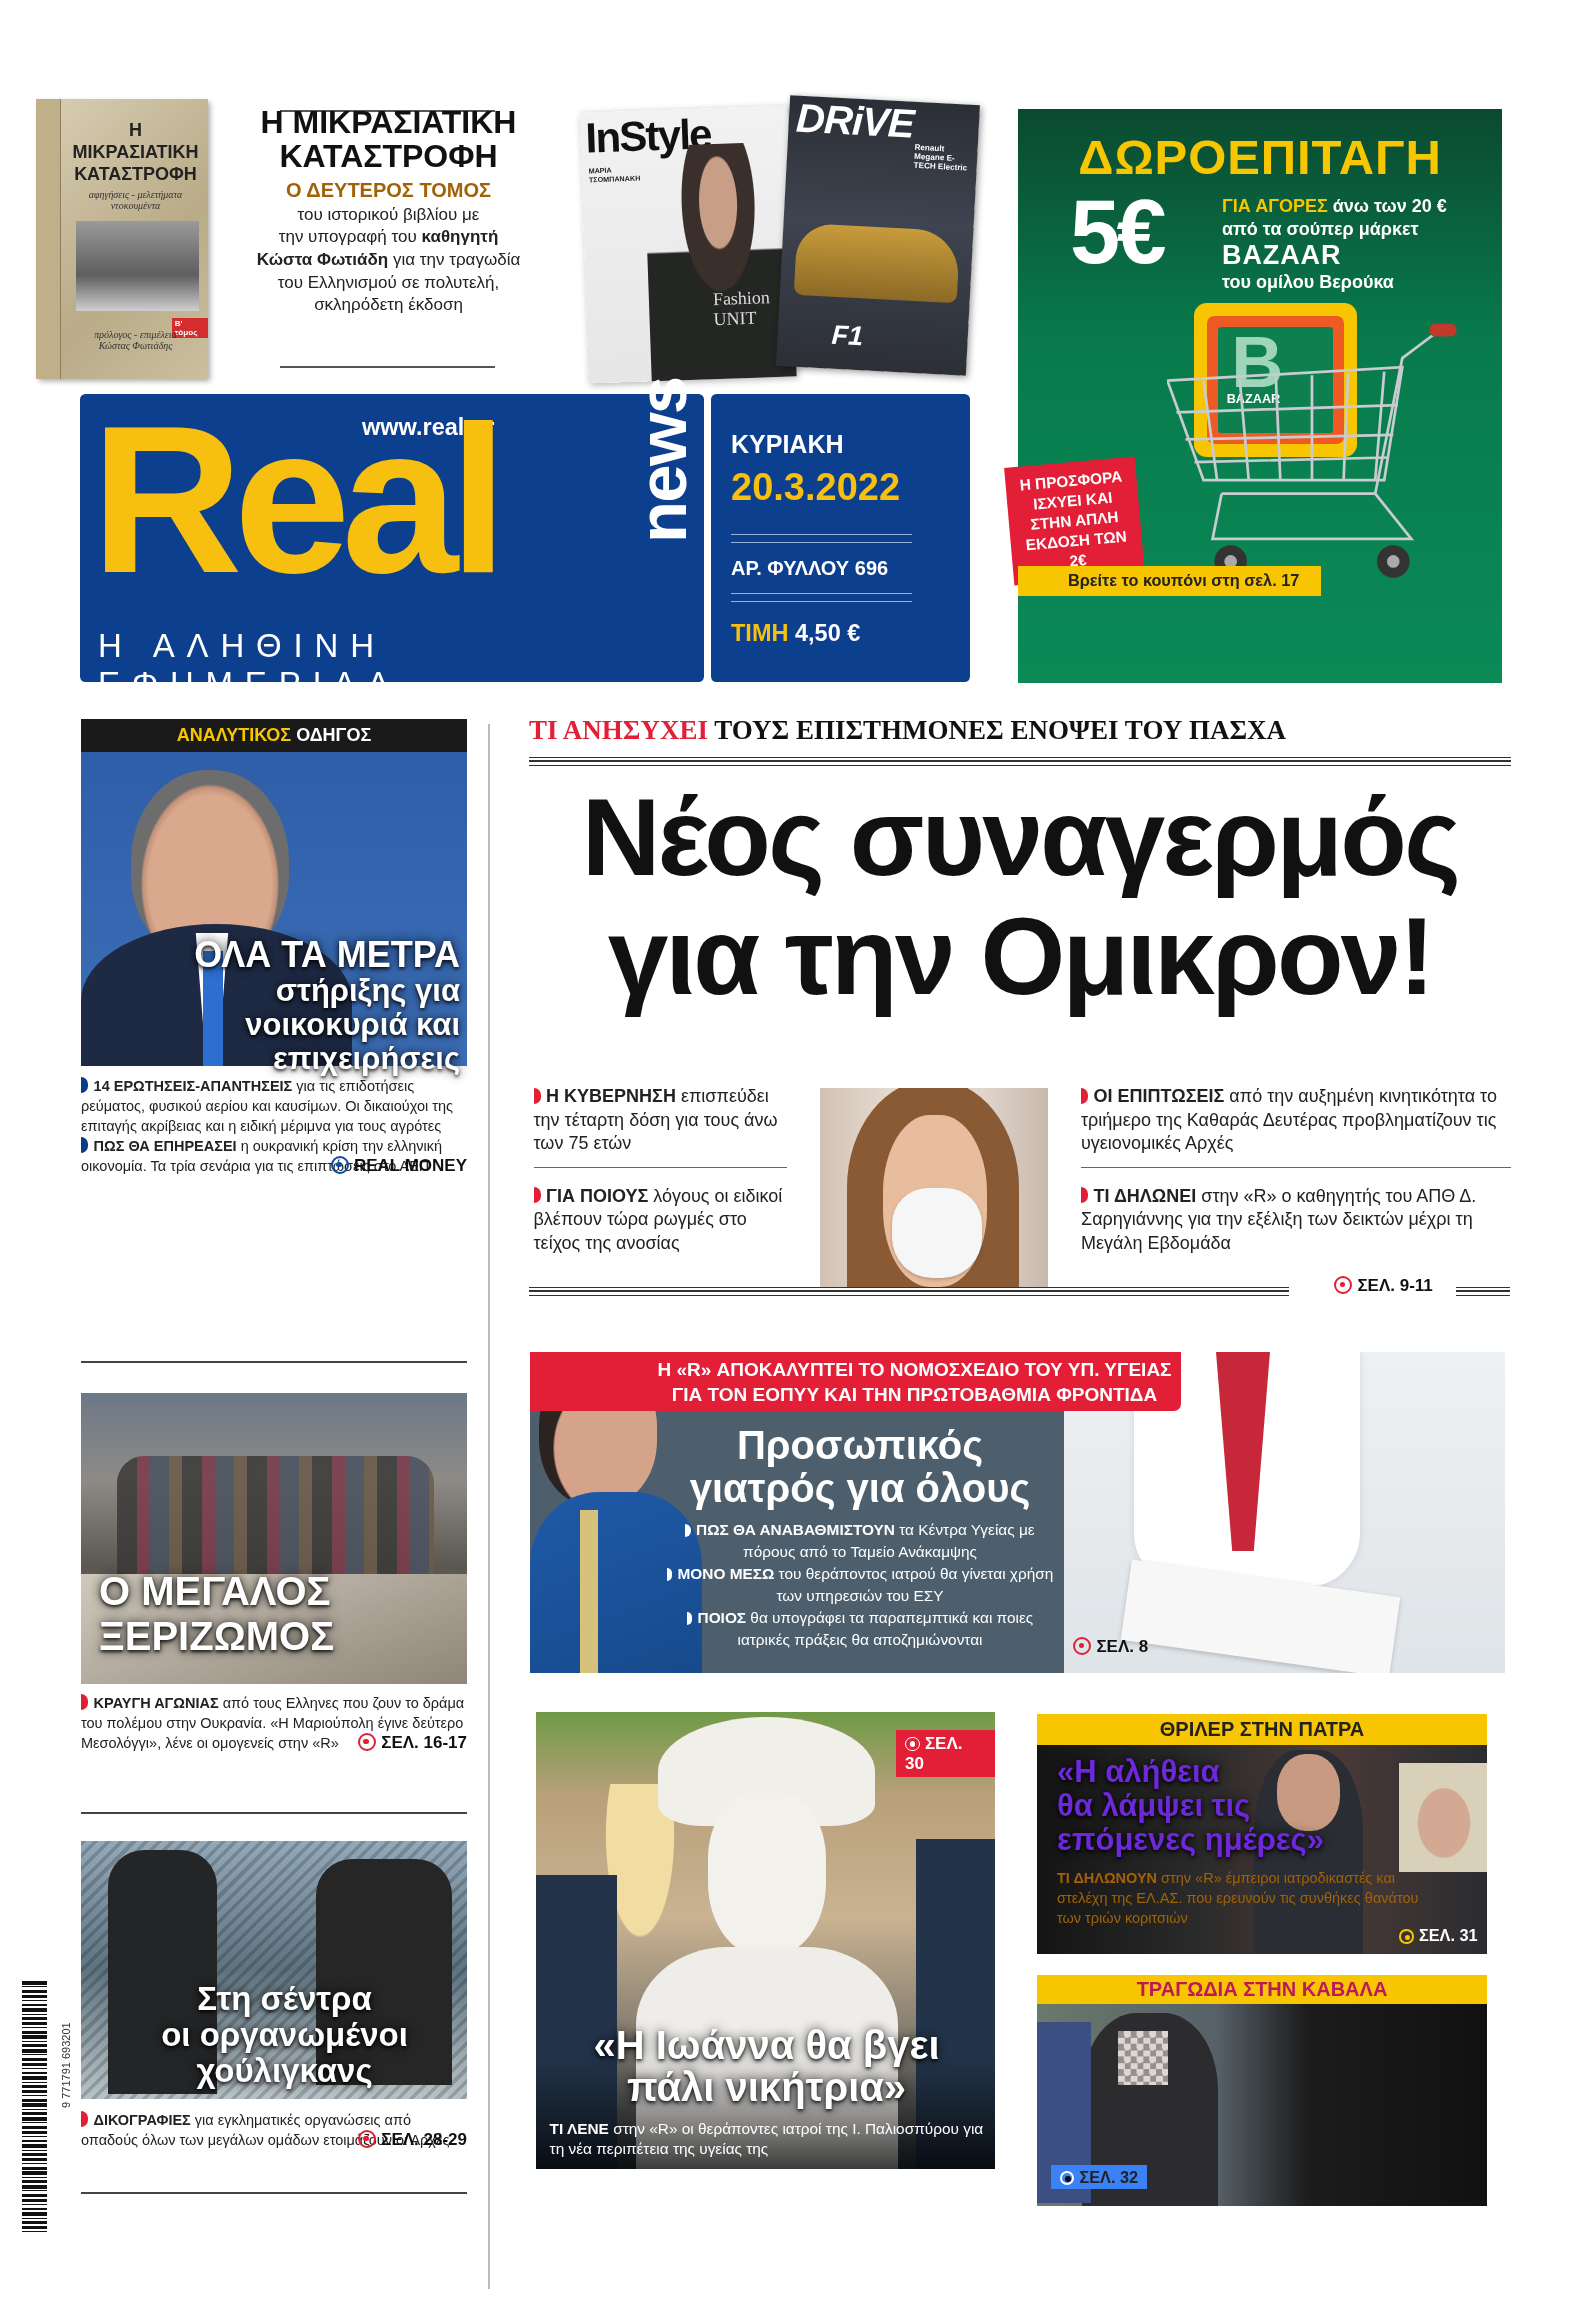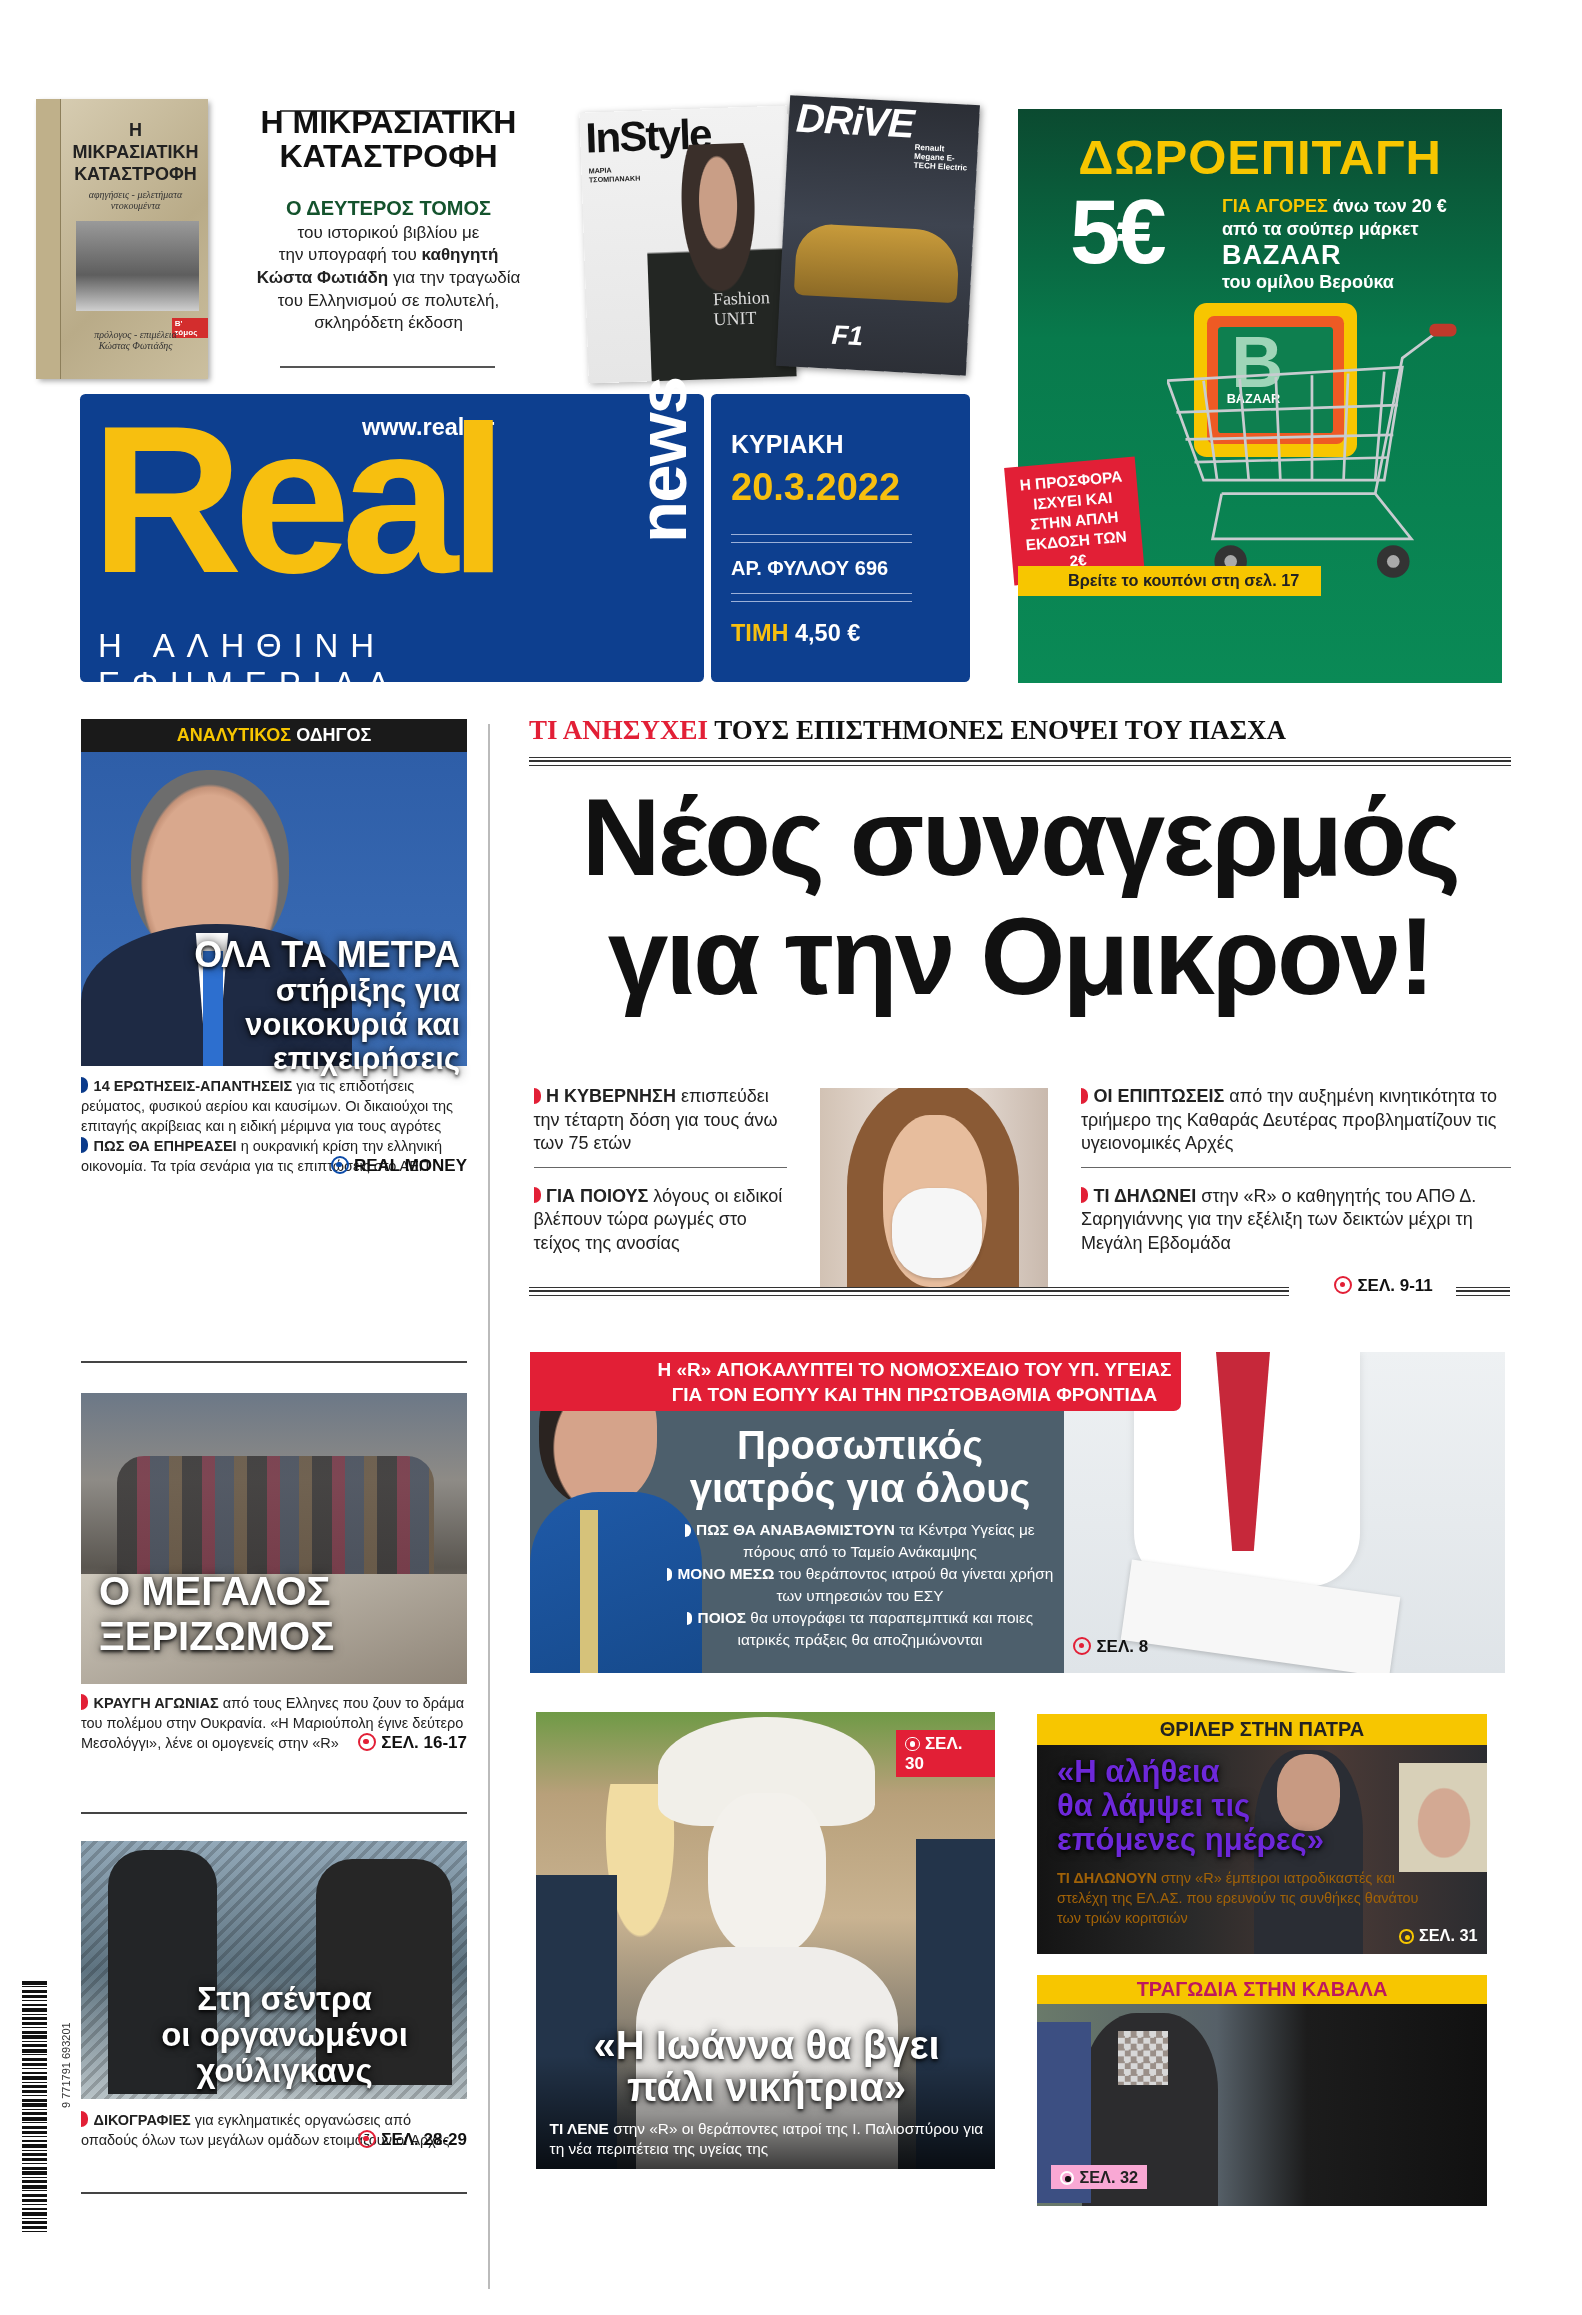--- a/index.html
+++ b/index.html
@@ -41,21 +41,21 @@
       <div>πρόλογος - επιμέλεια</div>
       <div>Κώστας Φωτιάδης</div>
     </div>
   </div>
   <div class="rule" style="left:244px;top:20px;width:215px;height:1.8px;background:#555"></div>
   <div class="abs center" style="left:208px;top:15px;width:289px">
     <div class="cond bold" style="font-size:32px;line-height:34px;color:#111">
       <div>Η ΜΙΚΡΑΣΙΑΤΙΚΗ</div>
       <div>ΚΑΤΑΣΤΡΟΦΗ</div>
     </div>
-    <div class="cond bold" style="font-size:20px;color:#14532d;margin-top:24px">Ο ΔΕΥΤΕΡΟΣ ΤΟΜΟΣ</div>
+    <div class="cond bold" style="font-size:20px;color:#a16207;margin-top:6px">Ο ΔΕΥΤΕΡΟΣ ΤΟΜΟΣ</div>
     <div class="cond" style="font-size:17px;line-height:22.6px;color:#222;margin-top:1.8px">
       <div>του ιστορικού βιβλίου με</div>
       <div><span>την υπογραφή του </span><b>καθηγητή</b></div>
       <div><b>Κώστα Φωτιάδη</b><span> για την τραγωδία</span></div>
       <div>του Ελληνισμού σε πολυτελή,</div>
       <div>σκληρόδετη έκδοση</div>
     </div>
   </div>
   <div class="rule" style="left:244px;top:276px;width:215px;height:1.8px;background:#555"></div>
 </div>
@@ -286,15 +286,15 @@
   <div class="abs cond bold" style="left:362px;top:212px;font-size:16.3px;color:#fff"><span class="target yellow" style="width:14.5px;height:14.5px"></span><span>ΣΕΛ. 31</span></div>
 </div>
 
 <div class="abs" style="left:1037px;top:1975px;width:450px;height:231px">
   <div class="abs cond bold center" style="left:0;top:0;width:450px;height:29px;line-height:29px;background:#f7c600;color:#be185d;font-size:20px">ΤΡΑΓΩΔΙΑ ΣΤΗΝ ΚΑΒΑΛΑ</div>
   <div class="photo" style="left:0;top:29px;width:450px;height:202px;background:linear-gradient(90deg,#6a7a6a 0%,#566068 40%,#1c1c1c 60%,#111 100%)">
     <div class="abs" style="left:45px;top:9px;width:136px;height:193px;background:#2c2c2e;border-radius:40% 40% 0 0"></div>
     <div class="abs" style="left:81px;top:27px;width:50px;height:54px;background:repeating-conic-gradient(#d8d8d8 0 25%,#9a8f88 0 50%) 0 0/12.7px 12.7px"></div>
     <div class="abs" style="left:0;top:18px;width:54px;height:181px;background:#3c4f82"></div>
   </div>
-  <div class="abs cond bold" style="left:13.6px;top:190px;padding:2.7px 9px;background:#f9a8d4;color:#222;font-size:16.3px"><span class="target dark" style="width:14.5px;height:14.5px;border-color:#fff"></span><span>ΣΕΛ. 32</span></div>
+  <div class="abs cond bold" style="left:13.6px;top:190px;padding:2.7px 9px;background:#3b82f6;color:#222;font-size:16.3px"><span class="target dark" style="width:14.5px;height:14.5px;border-color:#fff"></span><span>ΣΕΛ. 32</span></div>
 </div>
 
 
 </body></html>

